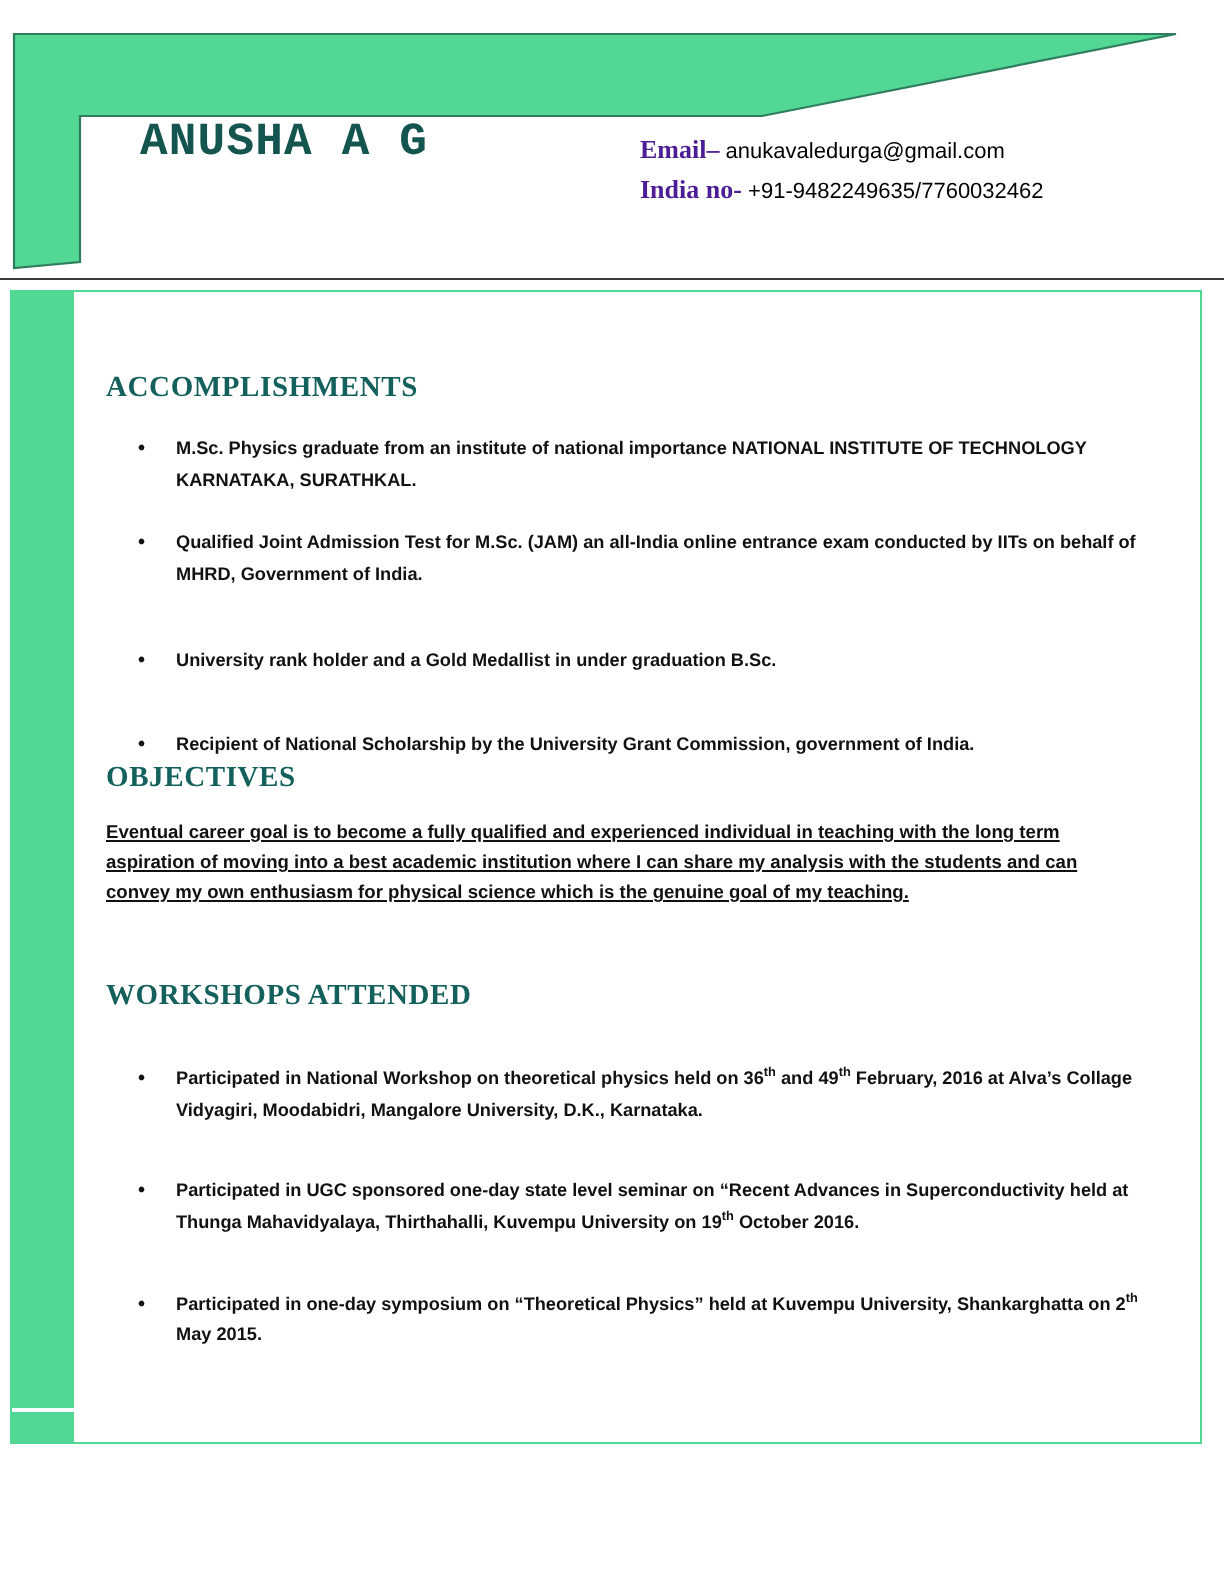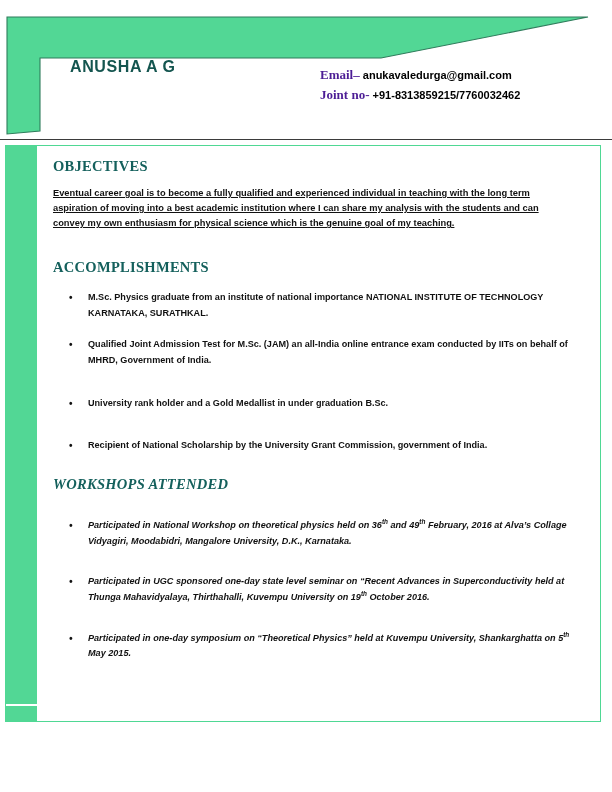--- a/index.html
+++ b/index.html
@@ -24,22 +24,22 @@
     height: 140px;
   }
   #header-banner svg {
     display: block;
   }
 
   #name-text {
     position: absolute;
     left: 70px;
     top: 58px;
-    font-family: Liberation Sans, sans-serif;
-    font-size: 16px;
+    font-family: Liberation Mono, monospace;
+    font-size: 23px;
     font-weight: bold;
     color: #14554f;
     letter-spacing: 0.6px;
     white-space: nowrap;
   }
 
   #contact-block {
     position: absolute;
     left: 320px;
     top: 65px;
@@ -51,21 +51,21 @@
     color: #000000;
   }
   .contact-label {
     font-family: "Liberation Serif", serif;
     font-weight: bold;
     font-size: 13px;
     color: #4c1d95;
   }
   .contact-value {
     font-family: "Liberation Sans", sans-serif;
-    font-weight: bold;
+    font-weight: normal;
     font-size: 11px;
     color: #000000;
   }
 
   #header-rule {
     position: absolute;
     left: 0;
     top: 139px;
     width: 612px;
     height: 1px;
@@ -124,21 +124,21 @@
     font-size: 9.3px;
     font-weight: bold;
     color: #111111;
     line-height: 1.62;
     text-decoration: underline;
     text-align: left;
     width: 510px;
   }
 
   #accomplishments-section { margin-top: 28px; }
-  #workshops-section { margin-top: 22px; font-style: italic; }
+  #workshops-section { margin-top: 36px; }
 
   ul.bullets {
     list-style: none;
     margin: 0;
     padding: 0;
   }
   ul.bullets li {
     position: relative;
     padding-left: 35px;
     font-size: 9.1px;
@@ -176,52 +176,52 @@
 </div>
 
 <div id="name-text">ANUSHA A G</div>
 
 <div id="contact-block">
   <div class="contact-row">
     <span class="contact-label">Email</span><span class="contact-label">–</span>
     <span class="contact-value">anukavaledurga@gmail.com</span>
   </div>
   <div class="contact-row">
-    <span class="contact-label">Joint no</span><span class="contact-label">-</span>
-    <span class="contact-value">+91-8313859215/7760032462</span>
+    <span class="contact-label">India no</span><span class="contact-label">-</span>
+    <span class="contact-value">+91-9482249635/7760032462</span>
   </div>
 </div>
 
 <div id="header-rule"></div>
 
 <div id="content-frame">
   <div id="left-green-bar">
     <div id="left-bar-gap"></div>
   </div>
 
   <div id="content-inner">
-
-    <div id="objectives-section">
-      <div class="section-heading">OBJECTIVES</div>
-      <div id="objectives-text">Eventual career goal is to become a fully qualified and experienced individual in teaching with the long term aspiration of moving into a best academic institution where I can share my analysis with the students and can convey my own enthusiasm for physical science which is the genuine goal of my teaching.</div>
-    </div>
 
     <div id="accomplishments-section">
       <div class="section-heading">ACCOMPLISHMENTS</div>
       <ul class="bullets" id="accomplishments-list">
           <li>M.Sc. Physics graduate from an institute of national importance NATIONAL INSTITUTE OF TECHNOLOGY KARNATAKA, SURATHKAL.</li>
           <li>Qualified Joint Admission Test for M.Sc. (JAM) an all-India online entrance exam conducted by IITs on behalf of MHRD, Government of India.</li>
           <li class="spaced">University rank holder and a Gold Medallist in under graduation B.Sc.</li>
           <li class="spaced">Recipient of National Scholarship by the University Grant Commission, government of India.</li>
         </ul>
     </div>
 
+    <div id="objectives-section">
+      <div class="section-heading">OBJECTIVES</div>
+      <div id="objectives-text">Eventual career goal is to become a fully qualified and experienced individual in teaching with the long term aspiration of moving into a best academic institution where I can share my analysis with the students and can convey my own enthusiasm for physical science which is the genuine goal of my teaching.</div>
+    </div>
+
     <div id="workshops-section">
       <div class="section-heading">WORKSHOPS ATTENDED</div>
       <ul class="bullets" id="workshops-list">
           <li class="spaced"><span>Participated in National Workshop on theoretical physics held on 36</span><sup>th</sup><span> and 49</span><sup>th</sup><span> February, 2016 at Alva’s Collage Vidyagiri, Moodabidri, Mangalore University, D.K., Karnataka.</span></li>
           <li class="spaced"><span>Participated in UGC sponsored one-day state level seminar on “Recent Advances in Superconductivity held at Thunga Mahavidyalaya, Thirthahalli, Kuvempu University on 19</span><sup>th</sup><span> October 2016.</span></li>
-          <li class="spaced"><span>Participated in one-day symposium on “Theoretical Physics” held at Kuvempu University, Shankarghatta on 5</span><sup>th</sup><span> May 2015.</span></li>
+          <li class="spaced"><span>Participated in one-day symposium on “Theoretical Physics” held at Kuvempu University, Shankarghatta on 2</span><sup>th</sup><span> May 2015.</span></li>
         </ul>
     </div>
 
   </div>
 </div>
 
 </body></html>

